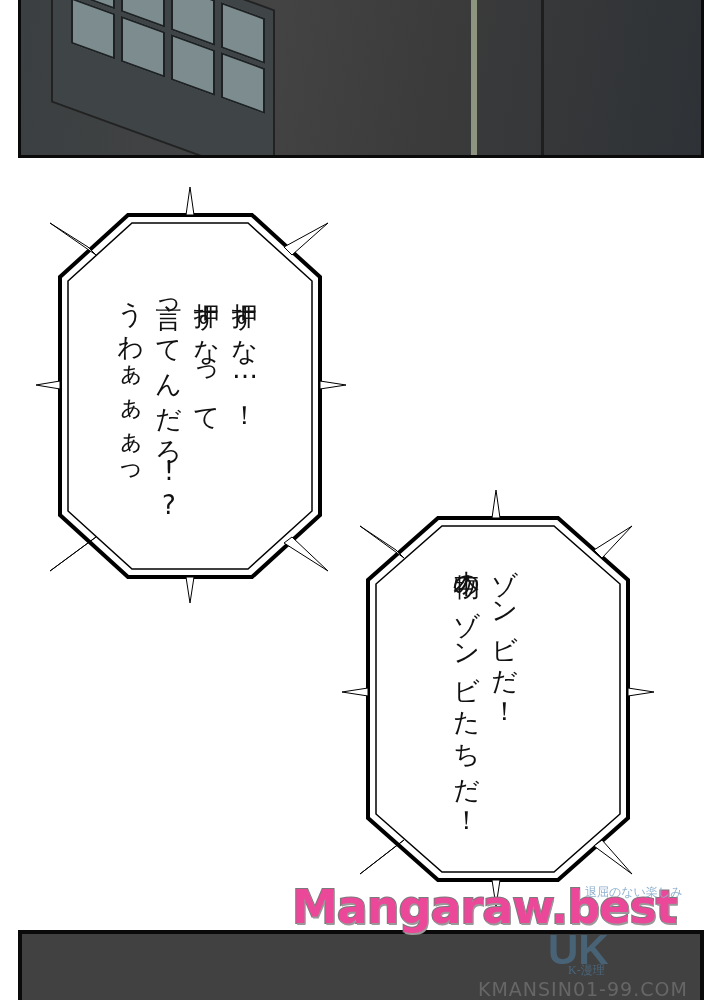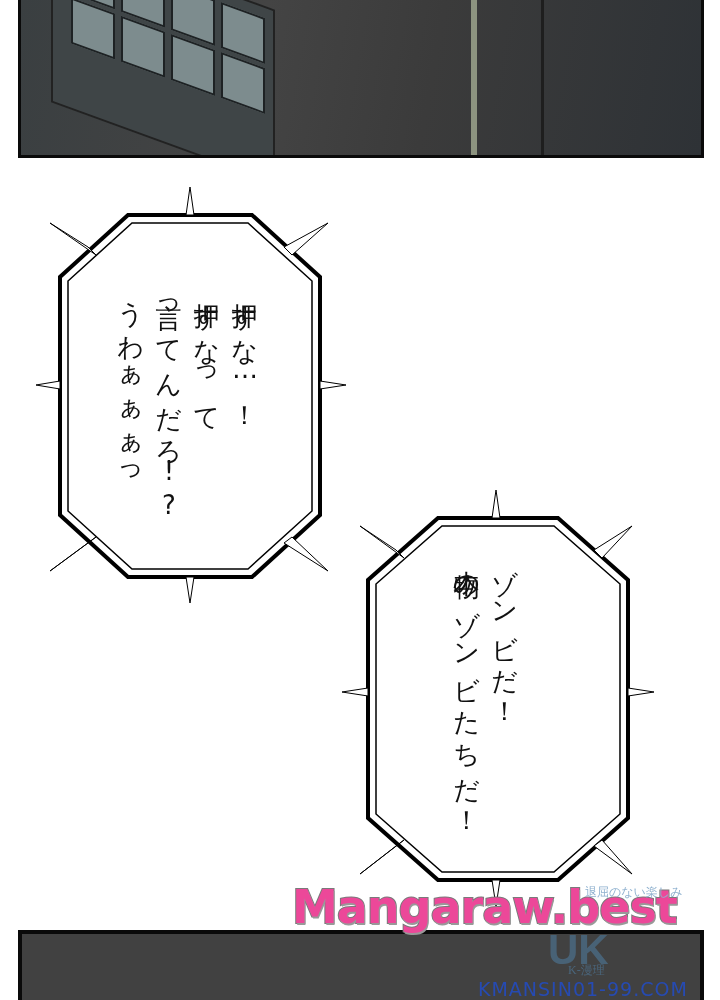--- a/index.html
+++ b/index.html
@@ -33,21 +33,21 @@
   .vline { display: block; }
   .watermark {
     position: absolute; left: 292px; top: 880px; font-family: "DejaVu Sans", sans-serif;
     font-size: 46px; font-weight: bold; color: #ec4899; letter-spacing: -1px;
     -webkit-text-stroke: 2px #7a7a7a; paint-order: stroke fill;
     text-shadow: 1px 2px 0 #999;
   }
   .wm2-sub { position: absolute; left: 548px; top: 884px; font-size: 12px; color: #8fb1cf; font-family: Liberation Mono, monospace; margin-left: 37px; }
   .wm2-logo { position: absolute; left: 548px; top: 926px; font-size: 42px; font-weight: bold; color: #4f7ea3; opacity: 0.55; font-family: Liberation Sans, sans-serif; }
   .wm2-k { position: absolute; left: 568px; top: 962px; font-size: 12px; color: #4f7ea3; opacity: 0.6; font-family: Liberation Serif, serif; }
-  .wm2-url { position: absolute; left: 478px; top: 978px; font-size: 19px; color: #1d4ed8; opacity: 0.75; font-family: "DejaVu Sans", sans-serif; letter-spacing: 1px; }
+  .wm2-url { position: absolute; left: 478px; top: 978px; font-size: 19px; color: #737373; opacity: 0.75; font-family: "DejaVu Sans", sans-serif; letter-spacing: 1px; }
 </style>
 </head>
 <body>
 
 <div class="panel-top">
   <div class="window">
     <div class="pane" style="left:18px;top:10px;"></div>
     <div class="pane" style="left:68px;top:10px;"></div>
     <div class="pane" style="left:118px;top:10px;"></div>
     <div class="pane" style="left:168px;top:10px;"></div>

